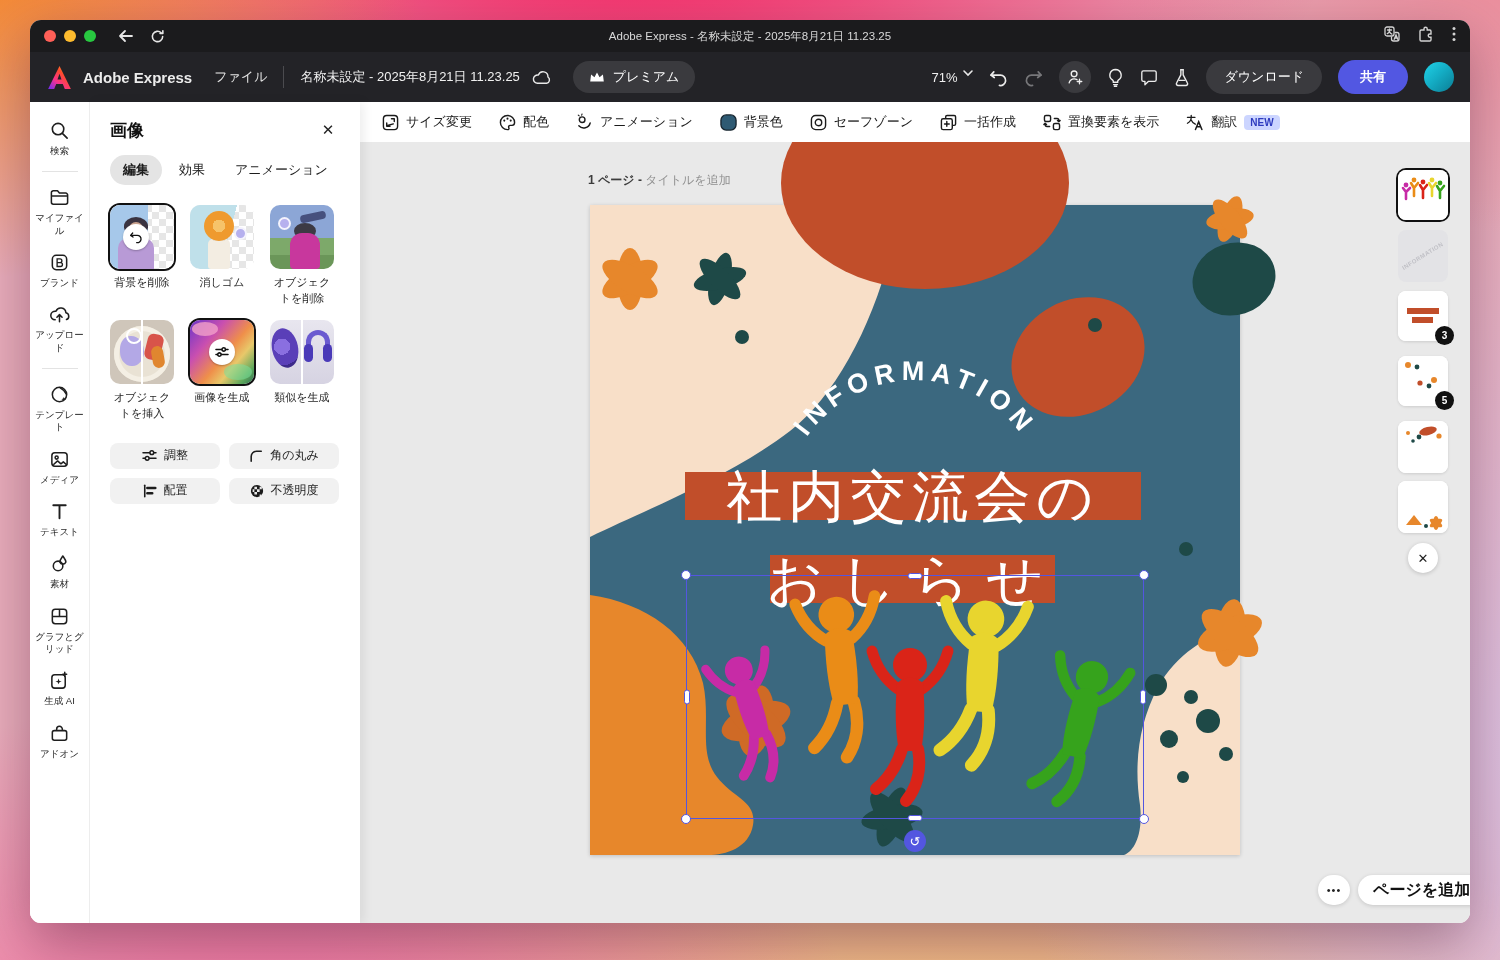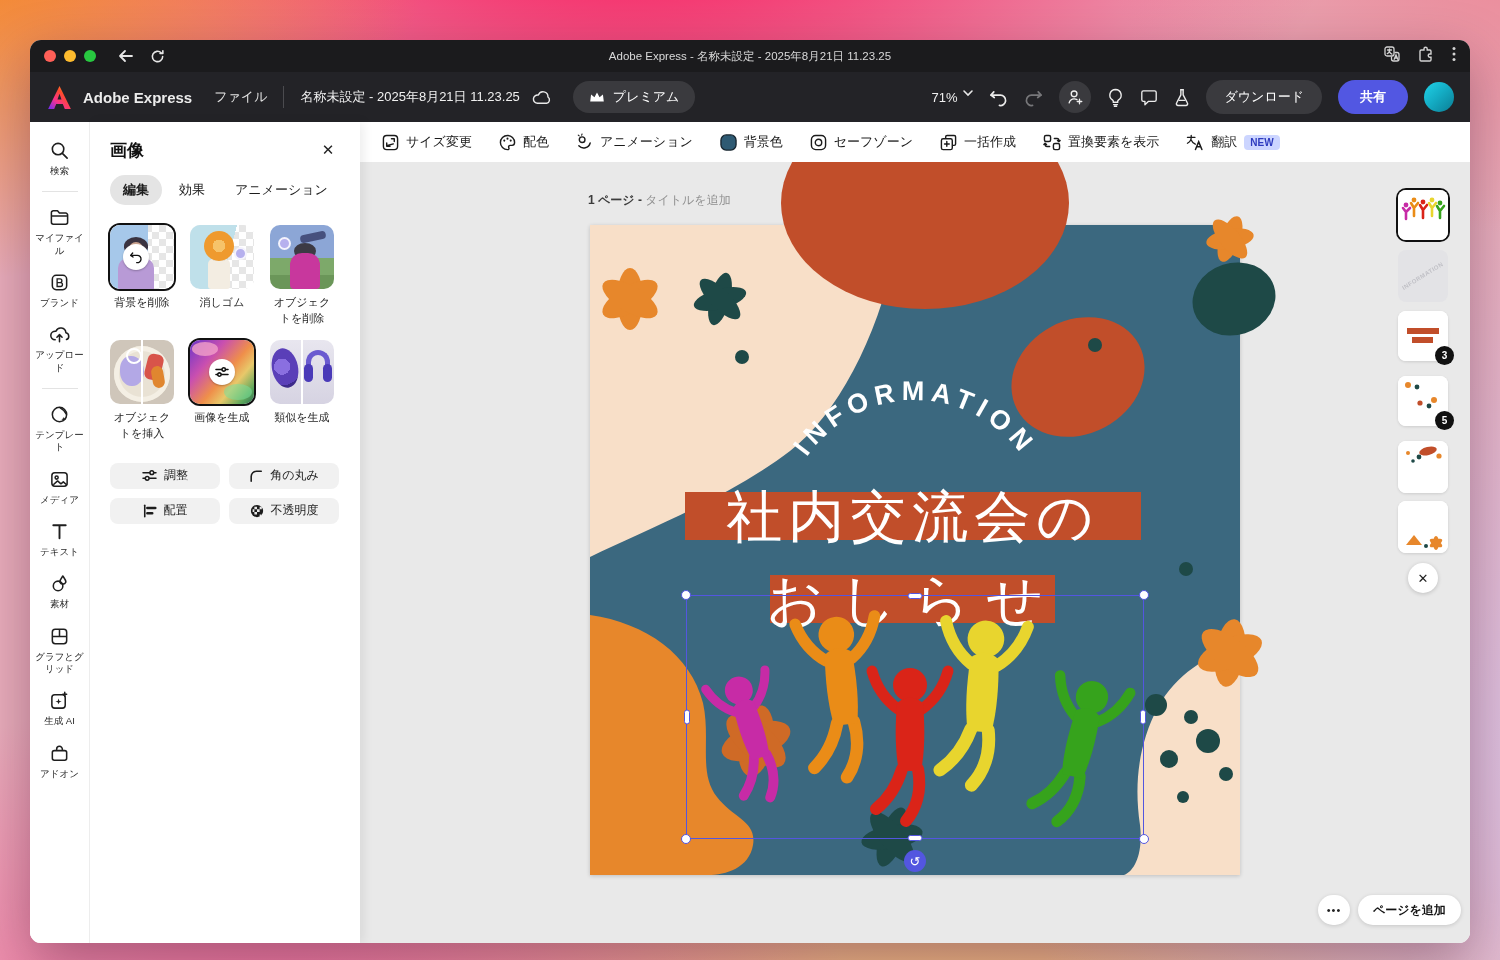--- a/index.html
+++ b/index.html
@@ -10,21 +10,21 @@
     background:
       radial-gradient(900px 650px at -4% -8%, #f68310 0%, rgba(246,131,16,0) 55%),
       radial-gradient(1300px 750px at 42% -12%, #fa0e57 0%, rgba(250,14,87,0) 55%),
       radial-gradient(750px 550px at 103% -10%, #ec8291 0%, rgba(236,130,145,0) 60%),
       radial-gradient(900px 900px at 104% 78%, #dcc2e2 0%, rgba(220,194,226,0) 62%),
       radial-gradient(1000px 650px at 18% 112%, #f2699b 0%, rgba(242,105,155,0) 60%),
       radial-gradient(1100px 650px at 62% 116%, #f7c366 0%, rgba(247,195,102,0) 62%),
       #e9aebc;
   }
   .window {
-    position:absolute; left:30px; top:40px; width:1440px; height:903px;
+    position:absolute; left:30px; top:20px; width:1440px; height:903px;
     border-radius:11px; overflow:hidden; background:#fff;
     box-shadow:0 20px 55px rgba(60,10,40,.38);
   }
   
   .chrome { height:32px; background:#1b1b1d; display:flex; align-items:center; padding:0 14px; position:relative; }
   .lights { display:flex; gap:8px; }
   .light { width:12px; height:12px; border-radius:50%; }
   .l-red{background:#ff5f57;} .l-yellow{background:#febc2e;} .l-green{background:#28c840;}
   .chrome-nav { display:flex; gap:16px; margin-left:22px; color:#e6e6e6; align-items:center; }
   .chrome-nav svg { display:block; }
@@ -90,21 +90,21 @@
   .rotate-h { position:absolute; left:50%; bottom:-34px; transform:translateX(-50%); width:22px; height:22px; border-radius:50%; background:#5356e0; color:#fff; font-size:13px; display:flex; align-items:center; justify-content:center; }
   
   .pcard { position:absolute; width:50px; height:50px; background:#fff; border-radius:8px; box-shadow:0 1px 3px rgba(0,0,0,.12); overflow:visible; cursor:pointer; }
   .pcard .inner { position:absolute; inset:0; border-radius:8px; overflow:hidden; }
   .pcard.sel { box-shadow:0 0 0 2px #111; }
   .pcard.stack::after { content:""; position:absolute; left:4px; right:4px; bottom:-5px; height:8px; background:#fff; border-radius:0 0 7px 7px; box-shadow:0 1px 2px rgba(0,0,0,.15); z-index:-1; }
   .pbadge { position:absolute; right:-6px; bottom:-4px; width:19px; height:19px; border-radius:50%; background:#111; color:#fff; font-size:10px; font-weight:700; display:flex; align-items:center; justify-content:center; z-index:3; }
   .pages-close { position:absolute; width:30px; height:30px; border-radius:50%; background:#fff; box-shadow:0 1px 4px rgba(0,0,0,.18); display:flex; align-items:center; justify-content:center; font-size:13px; color:#222; cursor:pointer; }
   
   .more-btn { position:absolute; left:958px; top:773px; width:32px; height:30px; border-radius:16px; background:#fff; box-shadow:0 1px 4px rgba(0,0,0,.15); display:flex; align-items:center; justify-content:center; font-size:11px; letter-spacing:1px; color:#222; cursor:pointer; }
-  .addpage-btn { position:absolute; left:998px; top:773px; height:30px; padding:0 15px; border-radius:16px; background:#fff; box-shadow:0 1px 4px rgba(0,0,0,.15); display:flex; align-items:center; justify-content:center; font-size:12px; font-weight:600; color:#111; cursor:pointer; white-space:nowrap; }
+  .addpage-btn { position:absolute; left:998px; top:773px; height:30px; padding:0 15px; border-radius:16px; background:#fff; box-shadow:0 1px 4px rgba(0,0,0,.15); display:flex; align-items:center; justify-content:center; font-size:16px; font-weight:600; color:#111; cursor:pointer; white-space:nowrap; }
   svg { overflow:visible; }
 </style>
 </head>
 <body>
 
 <div class="window">
 
   <div class="chrome">
     <div class="lights">
       <span class="light l-red"></span>

